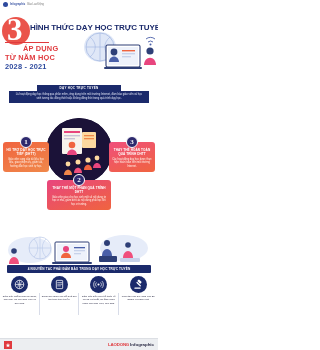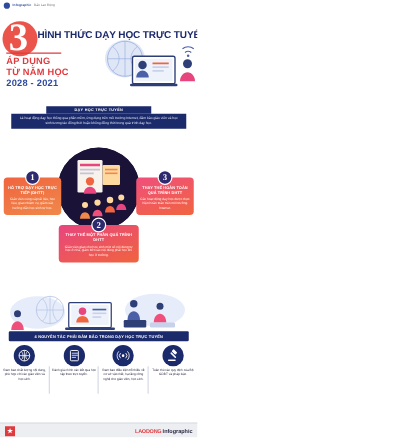--- a/index.html
+++ b/index.html
@@ -29,21 +29,21 @@
     font-size:31px; line-height:31px; font-weight:bold; color:#fff;
     font-family:"Liberation Serif", serif;
   }
   .title-main {
     position:absolute; left:30px; top:14px; right:3px;
     font-size:8px; line-height:9px; font-weight:bold;
     color:#1b2a6b; letter-spacing:-.1px; white-space:nowrap;
   }
   .rule { position:absolute; left:5px; top:33px; width:44px; height:1px; background:#e03a3e; }
   .sub1 {
-    position:absolute; left:5px; top:36px;
+    position:absolute; left:23px; top:36px;
     font-size:7.4px; line-height:8px; font-weight:bold; color:#e03a3e; letter-spacing:.2px;
   }
   .sub2 {
     position:absolute; left:5px; top:45px;
     font-size:7.4px; line-height:8px; font-weight:bold; color:#e03a3e; letter-spacing:.2px;
   }
   .sub3 {
     position:absolute; left:5px; top:54px;
     font-size:7.4px; line-height:8px; font-weight:bold; color:#2e4a9e; letter-spacing:.2px;
   }

